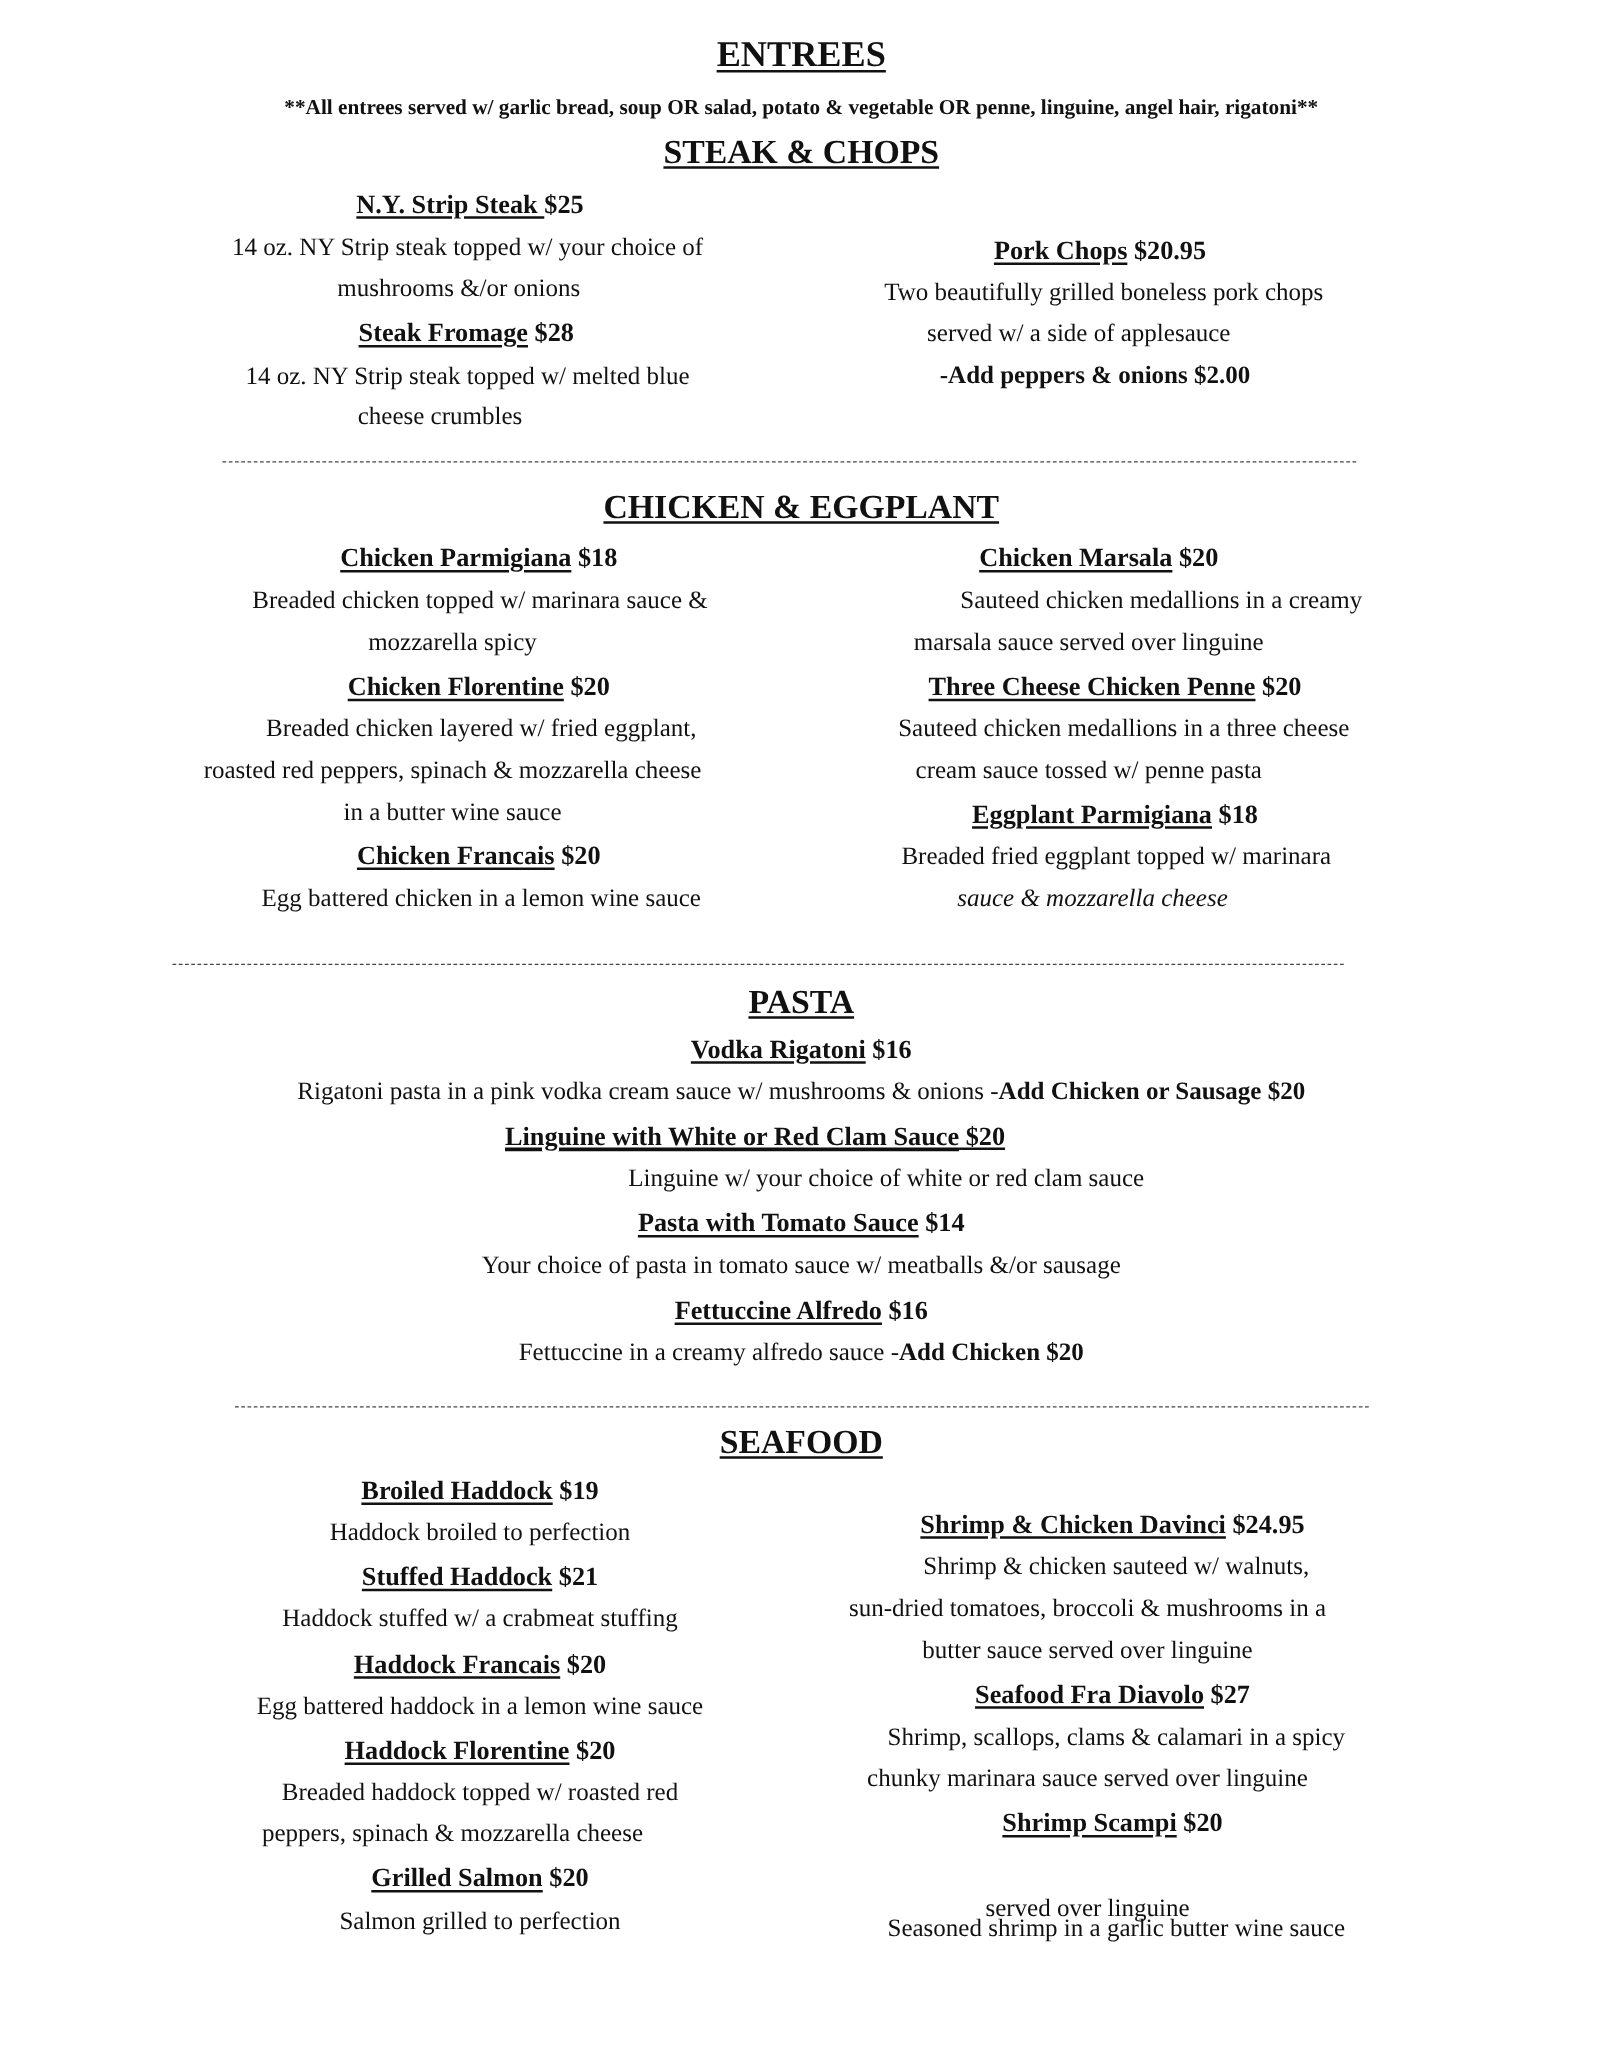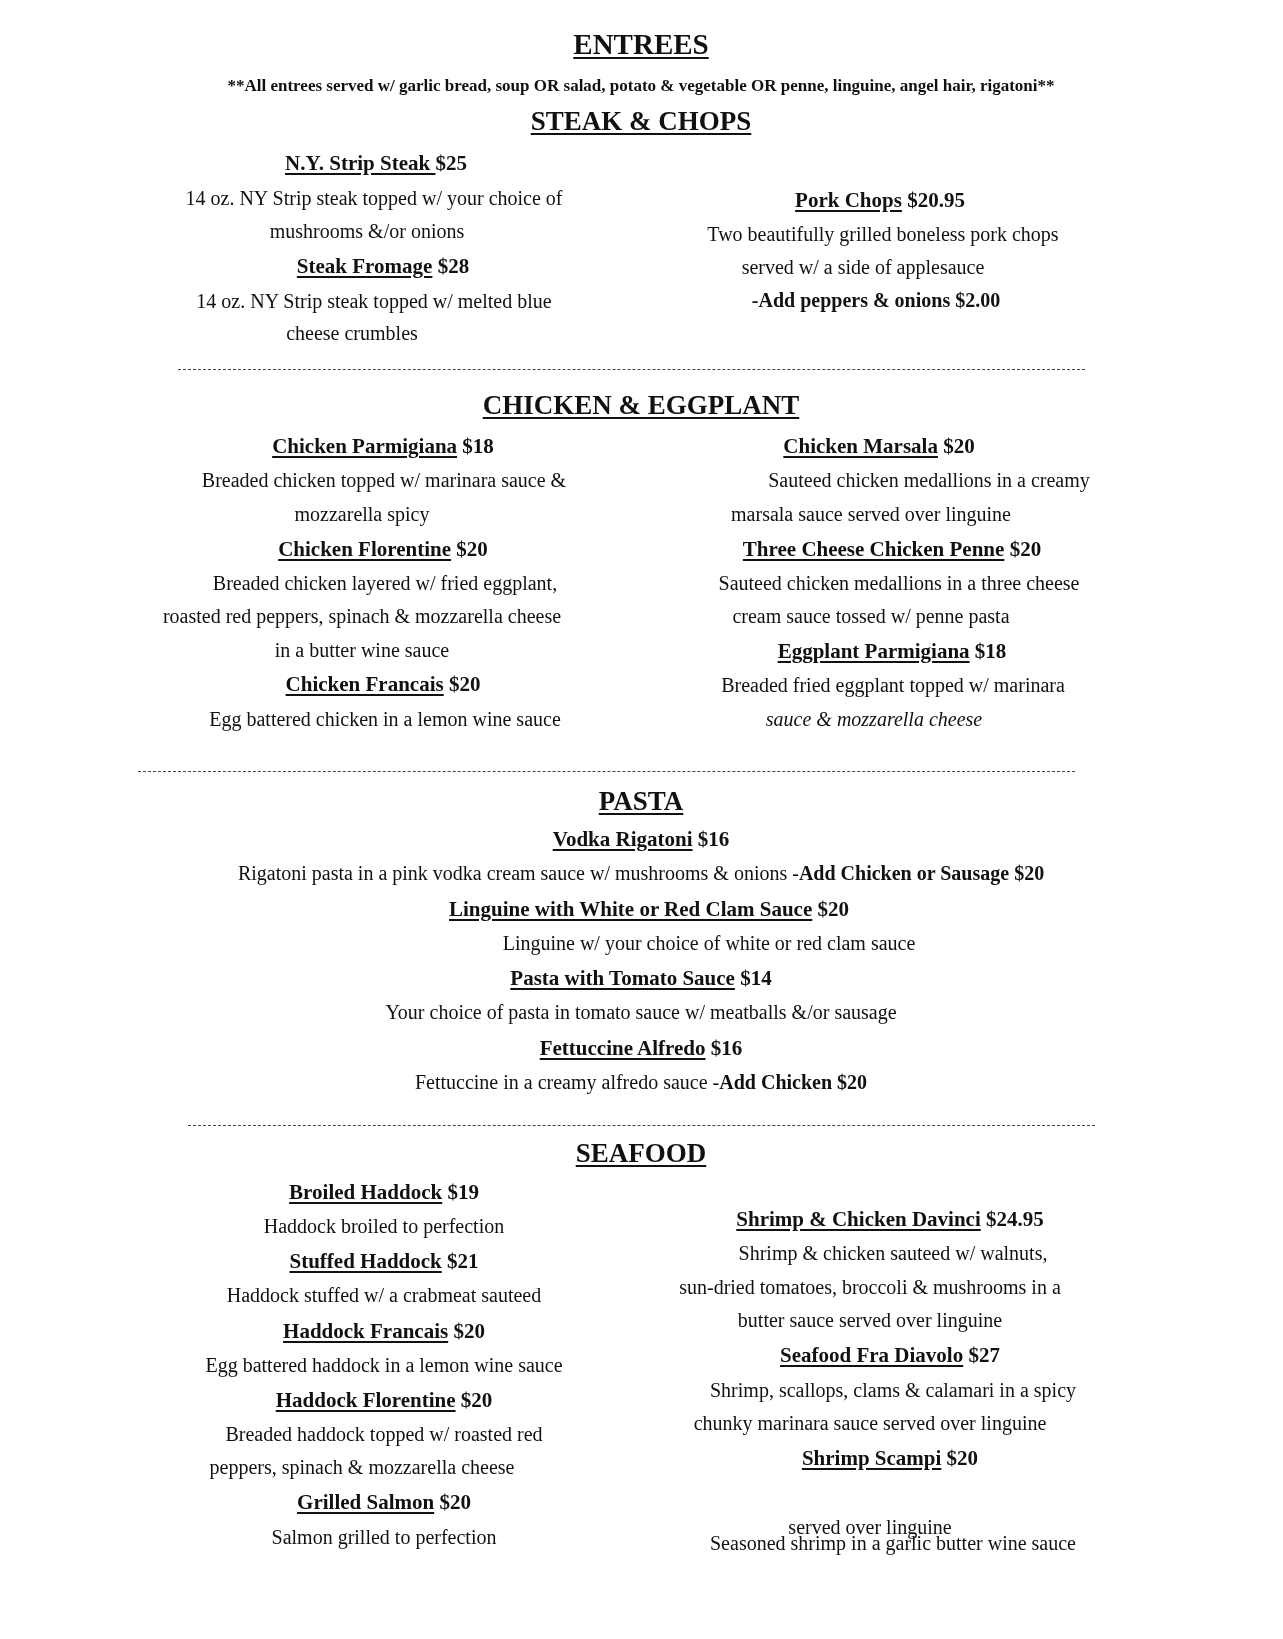--- a/index.html
+++ b/index.html
@@ -19,21 +19,21 @@
 
 <div class="c h1" style="left:641px;top:28px;">ENTREES</div>
 <div class="c note" style="left:641px;top:76px;">**All entrees served w/ garlic bread, soup OR salad, potato &amp; vegetable OR penne, linguine, angel hair, rigatoni**</div>
 
 <div class="c h2" style="left:641px;top:106px;">STEAK &amp; CHOPS</div>
 
 <div class="c item" style="left:376px;top:151px;"><span class="nm">N.Y. Strip Steak </span><span>$25</span></div>
 <div class="c d" style="left:374px;top:187px;">14 oz. NY Strip steak topped w/ your choice of</div>
 <div class="c d" style="left:367px;top:220px;">mushrooms &amp;/or onions</div>
 
-<div class="c item" style="left:383px;top:254px;text-align:center;"><span class="nm">Steak Fromage</span><span> $28</span></div>
+<div class="c item" style="left:373px;top:254px;text-align:center;"><span class="nm">Steak Fromage</span><span> $28</span></div>
 <div class="c d" style="left:374px;top:290px;">14 oz. NY Strip steak topped w/ melted blue</div>
 <div class="c d" style="left:352px;top:322px;">cheese crumbles</div>
 
 <div class="c item" style="left:880px;top:188px;"><span class="nm">Pork Chops</span><span> $20.95</span></div>
 <div class="c d" style="left:883px;top:223px;">Two beautifully grilled boneless pork chops</div>
 <div class="c d" style="left:863px;top:256px;">served w/ a side of applesauce</div>
 <div class="c d" style="left:876px;top:289px;font-weight:bold;">-Add peppers &amp; onions $2.00</div>
 
 <div class="rule" style="left:178px;width:907px;top:369px;"></div>
 
@@ -63,38 +63,38 @@
 <div class="c d" style="left:893px;top:674px;">Breaded fried eggplant topped w/ marinara</div>
 <div class="c d" style="left:874px;top:708px;font-style:italic;">sauce &amp; mozzarella cheese</div>
 
 <div class="rule" style="left:138px;width:937px;top:771px;"></div>
 
 <div class="c h2" style="left:641px;top:786px;">PASTA</div>
 
 <div class="c item" style="left:641px;top:827px;"><span class="nm">Vodka Rigatoni</span><span> $16</span></div>
 <div class="c d" style="left:641px;top:862px;"><span>Rigatoni pasta in a pink vodka cream sauce w/ mushrooms &amp; onions -</span><b>Add Chicken or Sausage $20</b></div>
 
-<div class="c item" style="left:649px;top:897px;"><span class="nm">Linguine with White or Red Clam Sauce</span><span> $20</span></div>
+<div class="c item" style="left:604px;top:897px;text-decoration:underline;"><span class="nm">Linguine with White or Red Clam Sauce</span><span> $20</span></div>
 <div class="c d" style="left:671px;top:932px;margin-left:38px;">Linguine w/ your choice of white or red clam sauce</div>
 
 <div class="c item" style="left:641px;top:966px;"><span class="nm">Pasta with Tomato Sauce</span><span> $14</span></div>
 <div class="c d" style="left:641px;top:1001px;">Your choice of pasta in tomato sauce w/ meatballs &amp;/or sausage</div>
 
 <div class="c item" style="left:641px;top:1036px;"><span class="nm">Fettuccine Alfredo</span><span> $16</span></div>
 <div class="c d" style="left:641px;top:1071px;"><span>Fettuccine in a creamy alfredo sauce -</span><b>Add Chicken $20</b></div>
 
 <div class="rule" style="left:188px;width:907px;top:1125px;"></div>
 
 <div class="c h2" style="left:641px;top:1138px;">SEAFOOD</div>
 
 <div class="c item" style="left:384px;top:1180px;"><span class="nm">Broiled Haddock</span><span> $19</span></div>
 <div class="c d" style="left:384px;top:1215px;">Haddock broiled to perfection</div>
 
 <div class="c item" style="left:384px;top:1249px;"><span class="nm">Stuffed Haddock</span><span> $21</span></div>
-<div class="c d" style="left:384px;top:1284px;">Haddock stuffed w/ a crabmeat sauteed</div>
+<div class="c d" style="left:384px;top:1284px;">Haddock stuffed w/ a crabmeat stuffing</div>
 
 <div class="c item" style="left:384px;top:1319px;"><span class="nm">Haddock Francais</span><span> $20</span></div>
 <div class="c d" style="left:384px;top:1354px;">Egg battered haddock in a lemon wine sauce</div>
 
 <div class="c item" style="left:384px;top:1388px;"><span class="nm">Haddock Florentine</span><span> $20</span></div>
 <div class="c d" style="left:384px;top:1423px;">Breaded haddock topped w/ roasted red</div>
 <div class="c d" style="left:362px;top:1456px;">peppers, spinach &amp; mozzarella cheese</div>
 
 <div class="c item" style="left:384px;top:1490px;"><span class="nm">Grilled Salmon</span><span> $20</span></div>
 <div class="c d" style="left:384px;top:1526px;">Salmon grilled to perfection</div>

